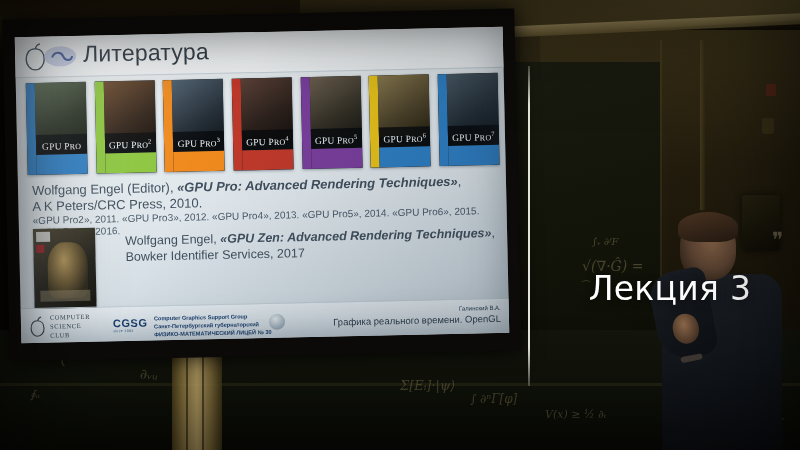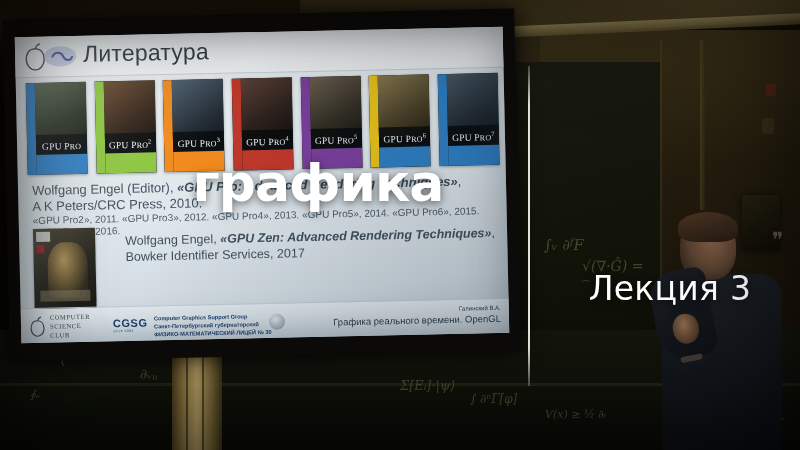--- a/index.html
+++ b/index.html
@@ -193,21 +193,21 @@
       <span class="chalk" style="left:400px;top:48px;font-size:13px">Σ[Eᵢ]·|ψ⟩</span>
       <span class="chalk" style="left:470px;top:62px;font-size:12px">∫ ∂ⁿΓ[φ]</span>
       <span class="chalk" style="left:545px;top:78px;font-size:11px">V(x) ≥ ½ ∂ₜ</span>
       <span class="chalk" style="left:30px;top:58px;font-size:11px">∮ₐ</span>
     </div>
     <div class="board-edge"></div>
 
     <span class="chalk" style="left:392px;top:252px;font-size:13px">)₃G(</span>
     <span class="chalk" style="left:386px;top:292px;font-size:12px">∂ᵣ</span>
     <span class="chalk" style="left:388px;top:330px;font-size:12px">Ψ</span>
-    <span class="chalk" style="left:544px;top:236px;font-size:15px">∫ᵥ ∂ᶠF</span>
+    <span class="chalk" style="left:592px;top:236px;font-size:10px">∫ᵥ ∂ᶠF</span>
     <span class="chalk" style="left:582px;top:258px;font-size:14px">√(∇·Ĝ) =</span>
     <span class="chalk" style="left:578px;top:278px;font-size:12px">⌒</span>
 
     <div class="pillar">
       <b style="left:14px"></b>
         <b style="left:30px"></b>
     </div>
     <div class="tri-shape"></div>
   </div>
 
@@ -343,21 +343,20 @@
     <div class="p-head"></div>
     <div class="p-hair"></div>
     <div class="p-arm">
       <div class="p-hand"></div>
       <div class="p-watch"></div>
     </div>
   </div>
   <div class="quote-mark">❞</div>
 
   <div class="overlay-title">
-    <span class="l2">графика</span>
   </div>
 
   <div class="divider"></div>
 
   <div class="presenter-name">
   </div>
 
   <div class="lecture-label">Лекция 3</div>
 
   <div class="global-vig"></div>

